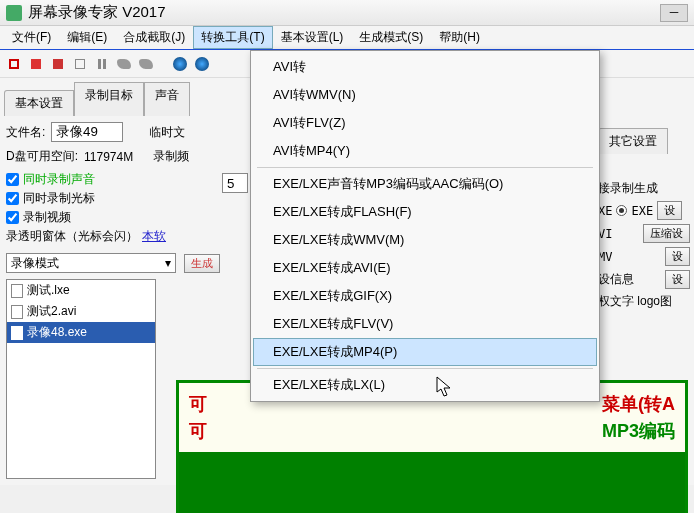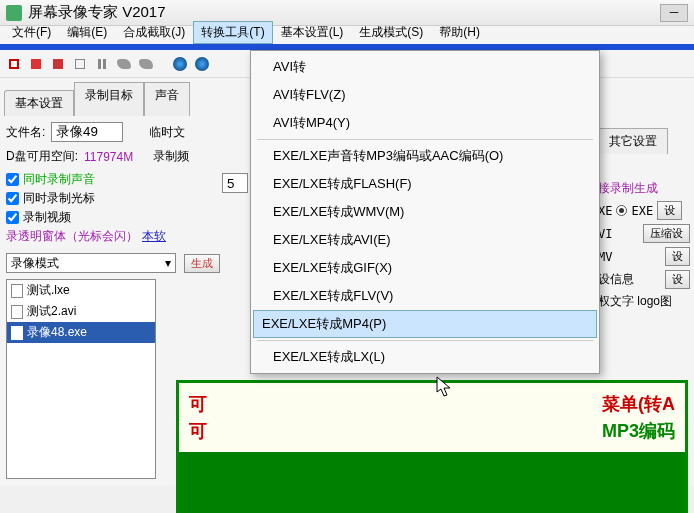--- a/index.html
+++ b/index.html
@@ -4,21 +4,21 @@
 <style>
   * { box-sizing: border-box; }
   body { margin: 0; font-family: "Microsoft YaHei", "SimSun", Arial, sans-serif; font-size: 12px; background: #f0f0f0; overflow: hidden; width: 694px; height: 513px; }
   
   .titlebar { height: 26px; background: linear-gradient(#f8f8f8, #e8e8e8); border-bottom: 1px solid #ccc; display: flex; align-items: center; padding: 0 6px; gap: 6px; }
   .titlebar .icon { width: 16px; height: 16px; background: #4a6; border-radius: 2px; }
   .titlebar .title { font-size: 15px; }
   .titlebar .controls { margin-left: auto; display: flex; gap: 2px; }
   .titlebar .controls div { width: 28px; height: 18px; background: #ddd; border: 1px solid #aaa; text-align: center; line-height: 14px; }
   
-  .menubar { height: 24px; background: #f4f4f4; display: flex; align-items: flex-end; padding: 0 4px; border-bottom: 6px solid #1d4ed8; position: relative; }
+  .menubar { height: 24px; background: #f4f4f4; display: flex; align-items: flex-end; padding: 0 4px; border-bottom: 1px solid #1d4ed8; position: relative; }
   .menuitem { padding: 3px 8px; cursor: default; }
   .menuitem.active { background: #cce5ff; border: 1px solid #7ab; padding: 2px 7px; }
   
   .toolbar { height: 28px; background: #f4f4f4; border-bottom: 1px solid #ddd; display: flex; align-items: center; padding: 0 4px; gap: 2px; }
   .tbtn { width: 20px; height: 20px; border: 1px solid transparent; display: flex; align-items: center; justify-content: center; }
   .tb-red { width: 10px; height: 10px; border: 2px solid #c00; }
   .tb-redsq { width: 10px; height: 10px; background: #d33; }
   .tb-greysq { width: 10px; height: 10px; border: 1px solid #888; }
   .tb-pause { display: flex; gap: 2px; }
   .tb-pause div { width: 3px; height: 10px; background: #888; }
@@ -26,21 +26,21 @@
   .tb-globe { width: 14px; height: 14px; background: radial-gradient(#4af,#036); border-radius: 50%; }
   
   .tabs { display: flex; background: #f4f4f4; padding: 4px 4px 0 4px; gap: 0; }
   .tab { padding: 4px 10px; border: 1px solid #aaa; border-bottom: none; background: #eee; font-size: 12px; }
   .tab:first-child { border-radius: 3px 0 0 0; margin-top: 8px; }
   
   .content { padding: 6px; background: #f4f4f4; position: relative; }
   .row { display: flex; align-items: center; gap: 6px; margin-bottom: 6px; }
   .label { }
   .input { border: 1px solid #888; background: #fff; padding: 2px 4px; height: 20px; }
-  .redtxt { color: #a21caf; }
+  .redtxt { color: #000000; }
   .greentxt { color: #0a0; }
   .bluetxt { color: #22c; text-decoration: underline; }
   .cb { display: flex; align-items: center; gap: 4px; margin-bottom: 2px; }
   .cb input { margin: 0; }
   
   .filelist-header { background: #fff; border: 1px solid #888; padding: 2px 4px; height: 20px; display: flex; align-items: center; justify-content: space-between; width: 170px; }
   .filelist { background: #fff; border: 1px solid #888; width: 150px; height: 200px; }
   .fitem { display: flex; align-items: center; gap: 4px; padding: 2px 4px; }
   .fitem.selected { background: #2a5db0; color: #fff; }
   .ficon { width: 12px; height: 14px; border: 1px solid #888; background: #fff; position: relative; flex-shrink: 0; }
@@ -52,21 +52,21 @@
   .btn { border: 1px solid #888; background: linear-gradient(#fafafa,#e0e0e0); padding: 1px 6px; font-size: 11px; }
   
   .greenbanner { background: #fdfdf0; border: 3px solid #080; margin: 6px 0 0 176px; padding: 8px 10px; }
   .greenbanner div { color: #c00; font-size: 18px; font-weight: bold; line-height: 1.5; }
   .greenbanner .ghint { color: #080; }
   
   .greenblock { background: #008000; border-left: 3px solid #080; border-right: 3px solid #080; border-bottom: 3px solid #080; margin-left: 176px; height: 100px; }
   
   .dropdown { position: absolute; top: 50px; left: 250px; width: 350px; background: #f8f8f8; border: 1px solid #999; box-shadow: 3px 3px 8px rgba(0,0,0,.3); z-index: 100; padding: 2px; }
   .dropdown .ditem { padding: 5px 20px; font-size: 13px; }
-  .dropdown .ditem.hover { background: #cce5ff; border: 1px solid #7ab; padding: 4px 8px; }
+  .dropdown .ditem.hover { background: #cce5ff; border: 1px solid #7ab; padding: 4px 19px; }
   .dropdown hr { border: none; border-top: 1px solid #ccc; margin: 2px 4px; }
   
   .cursor { position: absolute; top: 376px; left: 436px; z-index: 200; pointer-events: none; }
   .radio { width: 11px; height: 11px; border-radius: 50%; border: 1px solid #555; background: #fff; display: inline-flex; align-items: center; justify-content: center; }
   .radio.on::after { content: ""; width: 5px; height: 5px; background: #333; border-radius: 50%; }
 </style>
 </head>
 <body>
 
 <div class="titlebar">
@@ -213,20 +213,21 @@
         <span class="btn" style="margin-left:auto">设</span>
       </div>
     <div class="rf">
         <span>权文字 logo图</span>
       </div>
   </div>
 </div>
 
 <div class="dropdown">
   <div class="ditem">AVI转</div>
+  <div class="ditem">AVI转WMV(N)</div>
   <div class="ditem">AVI转FLV(Z)</div>
   <div class="ditem">AVI转MP4(Y)</div>
   <hr>
   <div class="ditem">EXE/LXE声音转MP3编码或AAC编码(O)</div>
   <div class="ditem">EXE/LXE转成FLASH(F)</div>
   <div class="ditem">EXE/LXE转成WMV(M)</div>
   <div class="ditem">EXE/LXE转成AVI(E)</div>
   <div class="ditem">EXE/LXE转成GIF(X)</div>
   <div class="ditem">EXE/LXE转成FLV(V)</div>
   <div class="ditem hover">EXE/LXE转成MP4(P)</div>

